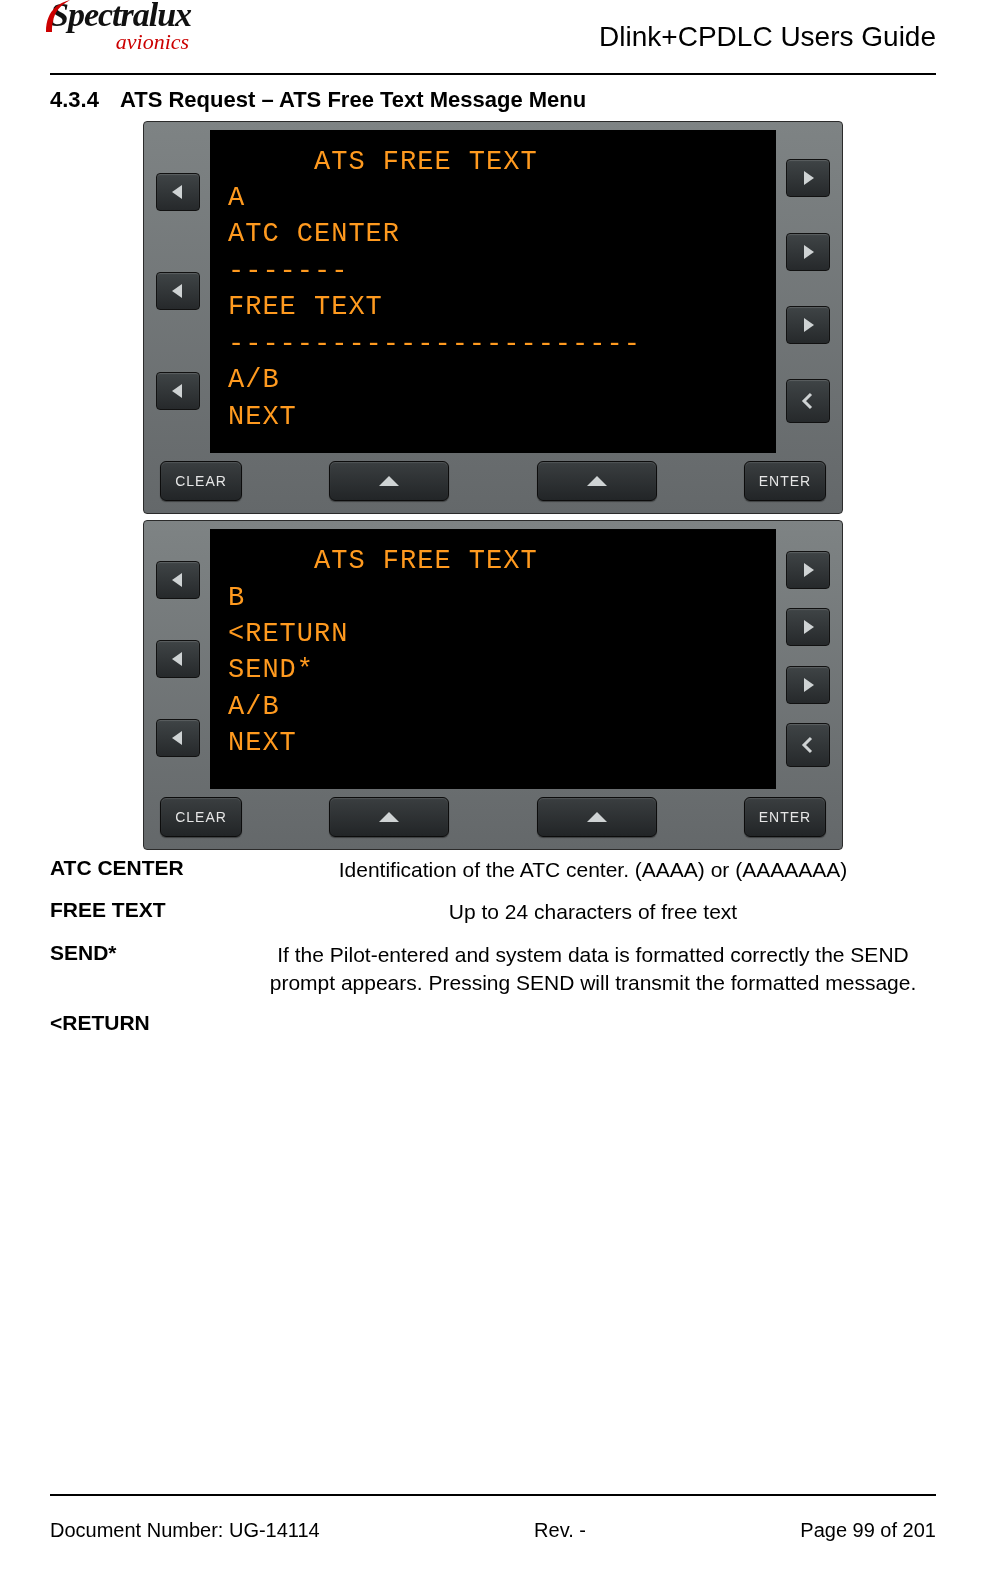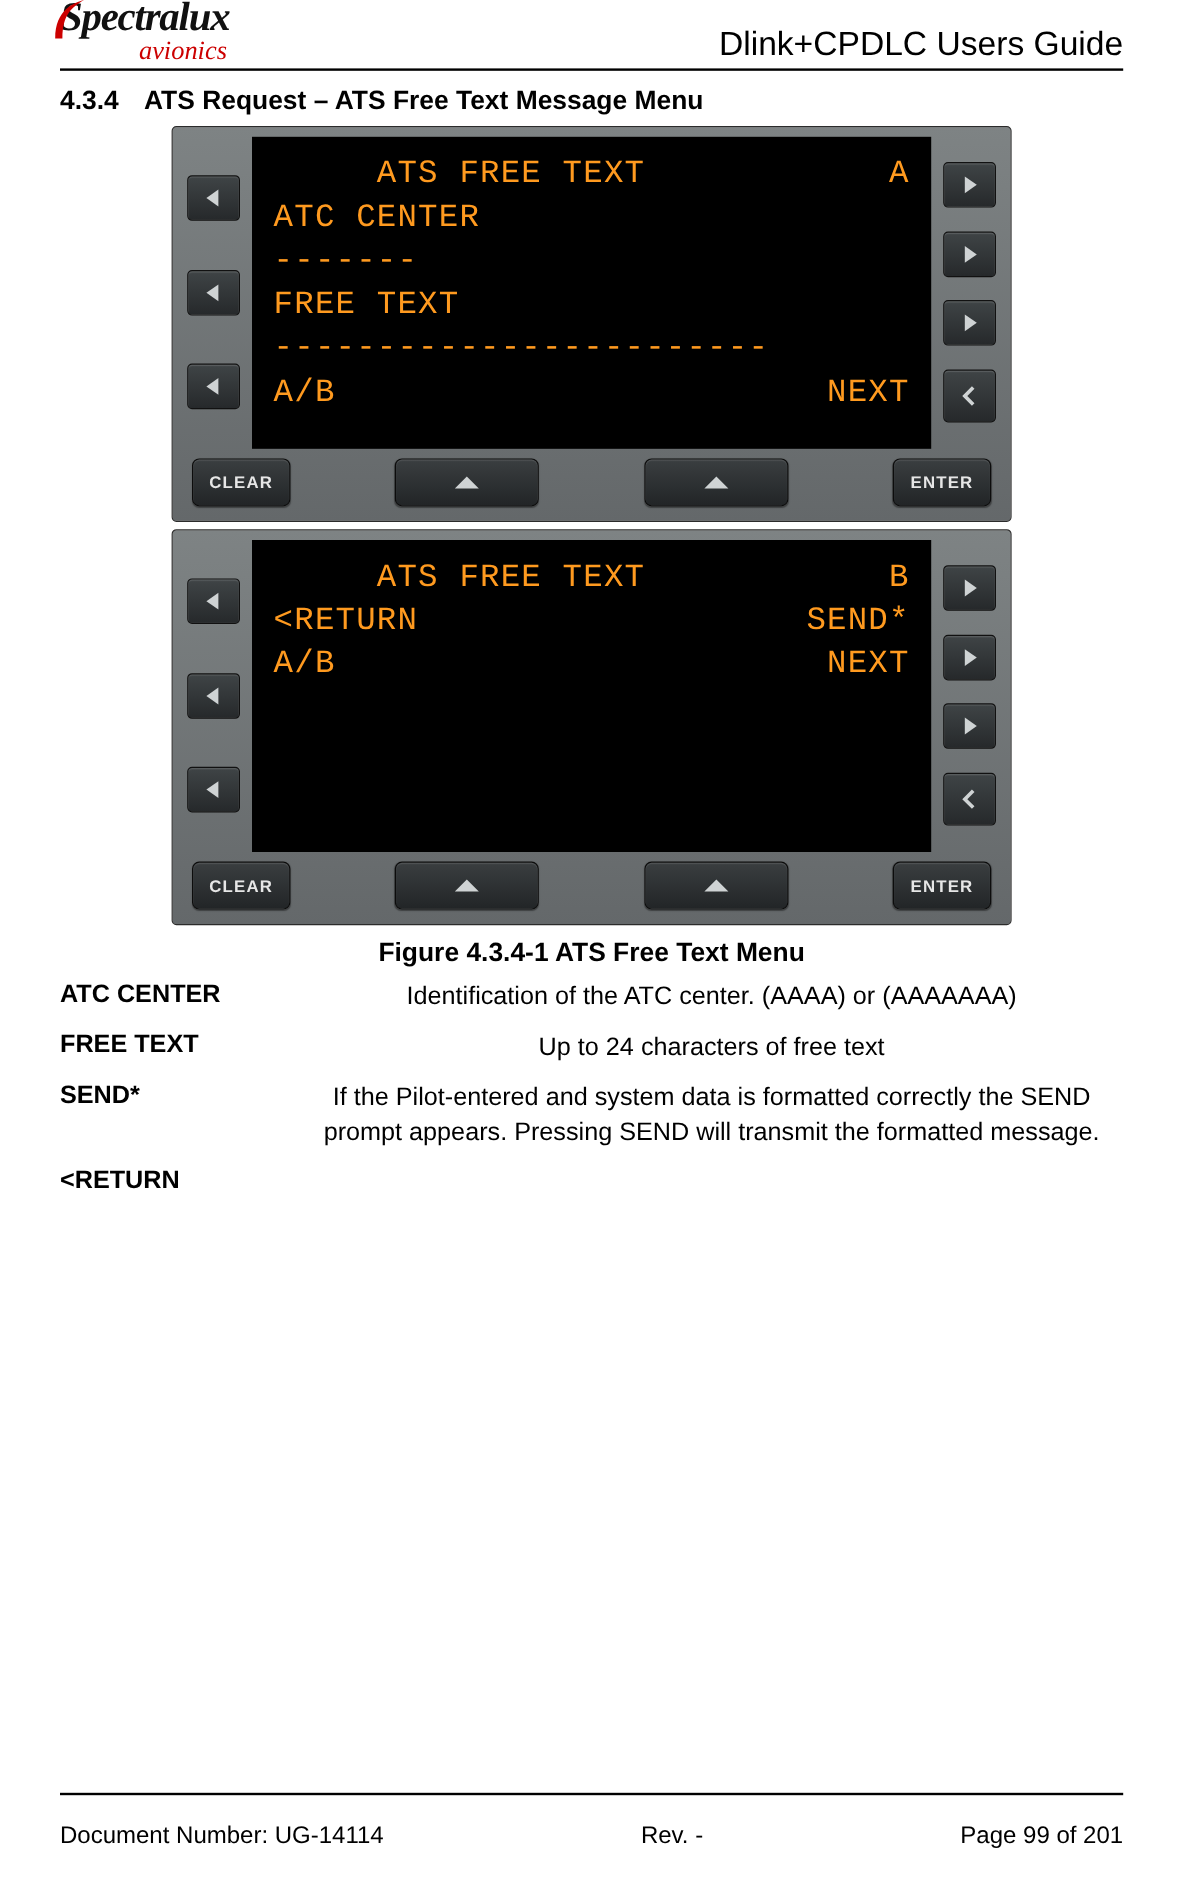--- a/index.html
+++ b/index.html
@@ -1,39 +1,39 @@
 <!DOCTYPE html>
 <html><head>
 <meta charset="utf-8">
 <style>
   * { box-sizing: border-box; margin: 0; padding: 0; }
   html, body { width: 986px; height: 1580px; font-family: Arial, Helvetica, sans-serif; background: #fff; color: #000; }
   .page { width: 986px; height: 1580px; padding: 0 50px; position: relative; }
-  .header { display: flex; justify-content: space-between; align-items: flex-end; border-bottom: 2px solid #000; padding-bottom: 2px; margin-bottom: 12px; }
+  .header { display: flex; justify-content: space-between; align-items: flex-end; border-bottom: 2px solid #000; padding-bottom: 18px; margin-bottom: 12px; }
   .logo { display: flex; flex-direction: column; }
   .logo-top { font-family: Georgia, 'Times New Roman', serif; font-style: italic; font-weight: bold; font-size: 34px; letter-spacing: -1px; line-height: 0.9; color: #111; position: relative; }
   .logo-top .swoosh { position: absolute; left: -6px; top: -2px; width: 30px; height: 36px; }
   .logo-bottom { text-align: right; font-family: Liberation Serif, serif; font-style: italic; font-size: 22px; color: #c00; margin-top: -2px; padding-right: 2px; }
   .header-right { font-size: 28px; padding-bottom: 2px; }
   .section-h { font-weight: bold; font-size: 22px; margin: 10px 0 8px 0; }
   .section-h .num { display: inline-block; width: 70px; }
   .center-wrap { text-align: center; }
   .device { display: inline-block; width: 700px; background: linear-gradient(#7e8384, #64686a); border: 1px solid #2b2b2b; border-radius: 4px; padding: 8px 8px 8px 8px; margin-bottom: 6px; text-align: left; vertical-align: top; }
   .device-top { display: flex; align-items: stretch; }
   .sidekeys { display: flex; flex-direction: column; justify-content: space-around; padding: 18px 4px; gap: 12px; }
   .sidekeys.right { padding: 18px 4px; }
   .lsk { width: 44px; height: 38px; background: linear-gradient(#3f4446, #26292b); border: 1px solid #111; border-radius: 4px; display: flex; align-items: center; justify-content: center; box-shadow: inset 0 1px 1px rgba(255,255,255,0.15); }
   .lsk svg { width: 20px; height: 20px; }
   .lsk.page-key { height: 44px; }
   .crt { flex: 1; background: #000; margin: 0 6px; padding: 14px 18px 18px 18px; min-height: 260px; font-family: 'Courier New', monospace; font-size: 27px; line-height: 1.35; white-space: pre; letter-spacing: 1px; color: #ff9a1f; }
-  .crt .row { display: flex; justify-content: space-between; }
+  .crt .row { display: flex; justify-content: space-between; flex-direction: column; }
   .crt .long { letter-spacing: 1px; }
   .device-bottom { display: flex; justify-content: space-between; align-items: center; padding: 8px 8px 4px 8px; gap: 30px; }
   .btn { height: 40px; background: linear-gradient(#3a3e40, #222527); border: 1px solid #0c0c0c; border-radius: 6px; display: flex; align-items: center; justify-content: center; box-shadow: inset 0 1px 1px rgba(255,255,255,0.12), 0 1px 1px rgba(0,0,0,0.4); }
-  .btn.text { width: 82px; font-family: Arial, sans-serif; font-size: 14px; font-weight: bold; letter-spacing: 1px; color: #e6e6e6; }
+  .btn.text { width: 82px; font-family: Arial, sans-serif; font-size: 14px; font-weight: normal; letter-spacing: 1px; color: #e6e6e6; }
   .btn.arrow { width: 120px; }
   .btn.arrow svg { width: 26px; height: 14px; }
   .caption { font-weight: bold; font-size: 22px; text-align: center; margin: 4px 0 10px 0; }
   .definitions { font-size: 21px; }
   .def-row { display: flex; margin-bottom: 14px; }
   .def-term { width: 200px; font-weight: bold; flex-shrink: 0; }
   .def-desc { flex: 1; line-height: 1.35; text-align: center; }
   .footer { position: absolute; bottom: 38px; left: 50px; right: 50px; border-top: 2px solid #000; padding-top: 23px; display: flex; justify-content: space-between; font-size: 20px; }
 </style>
 </head>
@@ -161,21 +161,20 @@
             </svg>
           </div>
           <div class="btn arrow">
             <svg viewBox="0 0 26 14">
               <polygon points="13,2 23,12 3,12" fill="#cfd3d4"></polygon>
             </svg>
           </div>
           <div class="btn text">ENTER</div>
         </div></div></div>
 
-  <div class="caption">Figure 4.3.4-1 ATS Free Text Menu</div>
 
   <div class="definitions" id="definitions-container">
       <div class="def-row">
         <div class="def-term">ATC CENTER</div>
         <div class="def-desc">Identification of the ATC center. (AAAA) or (AAAAAAA)</div>
       </div>
       <div class="def-row">
         <div class="def-term">FREE TEXT</div>
         <div class="def-desc">Up to 24 characters of free text</div>
       </div>

